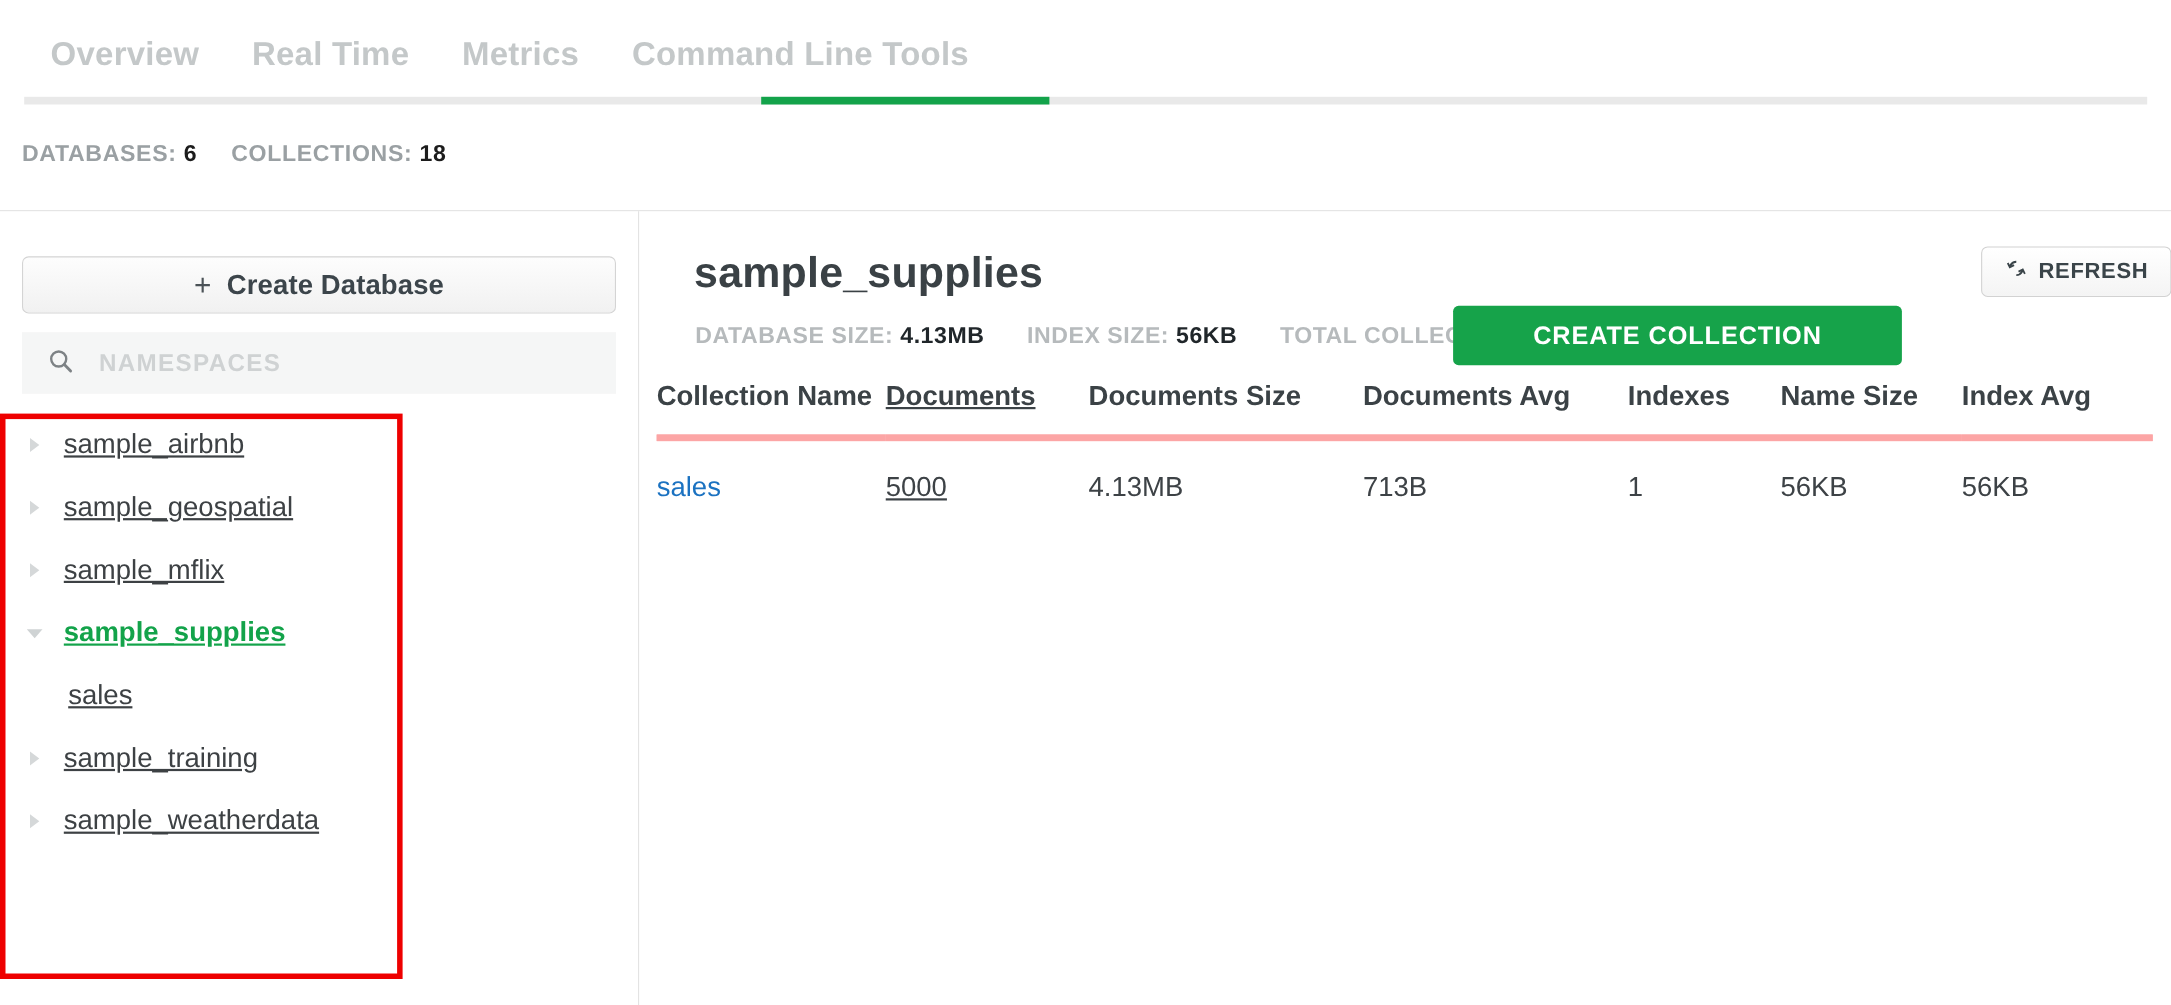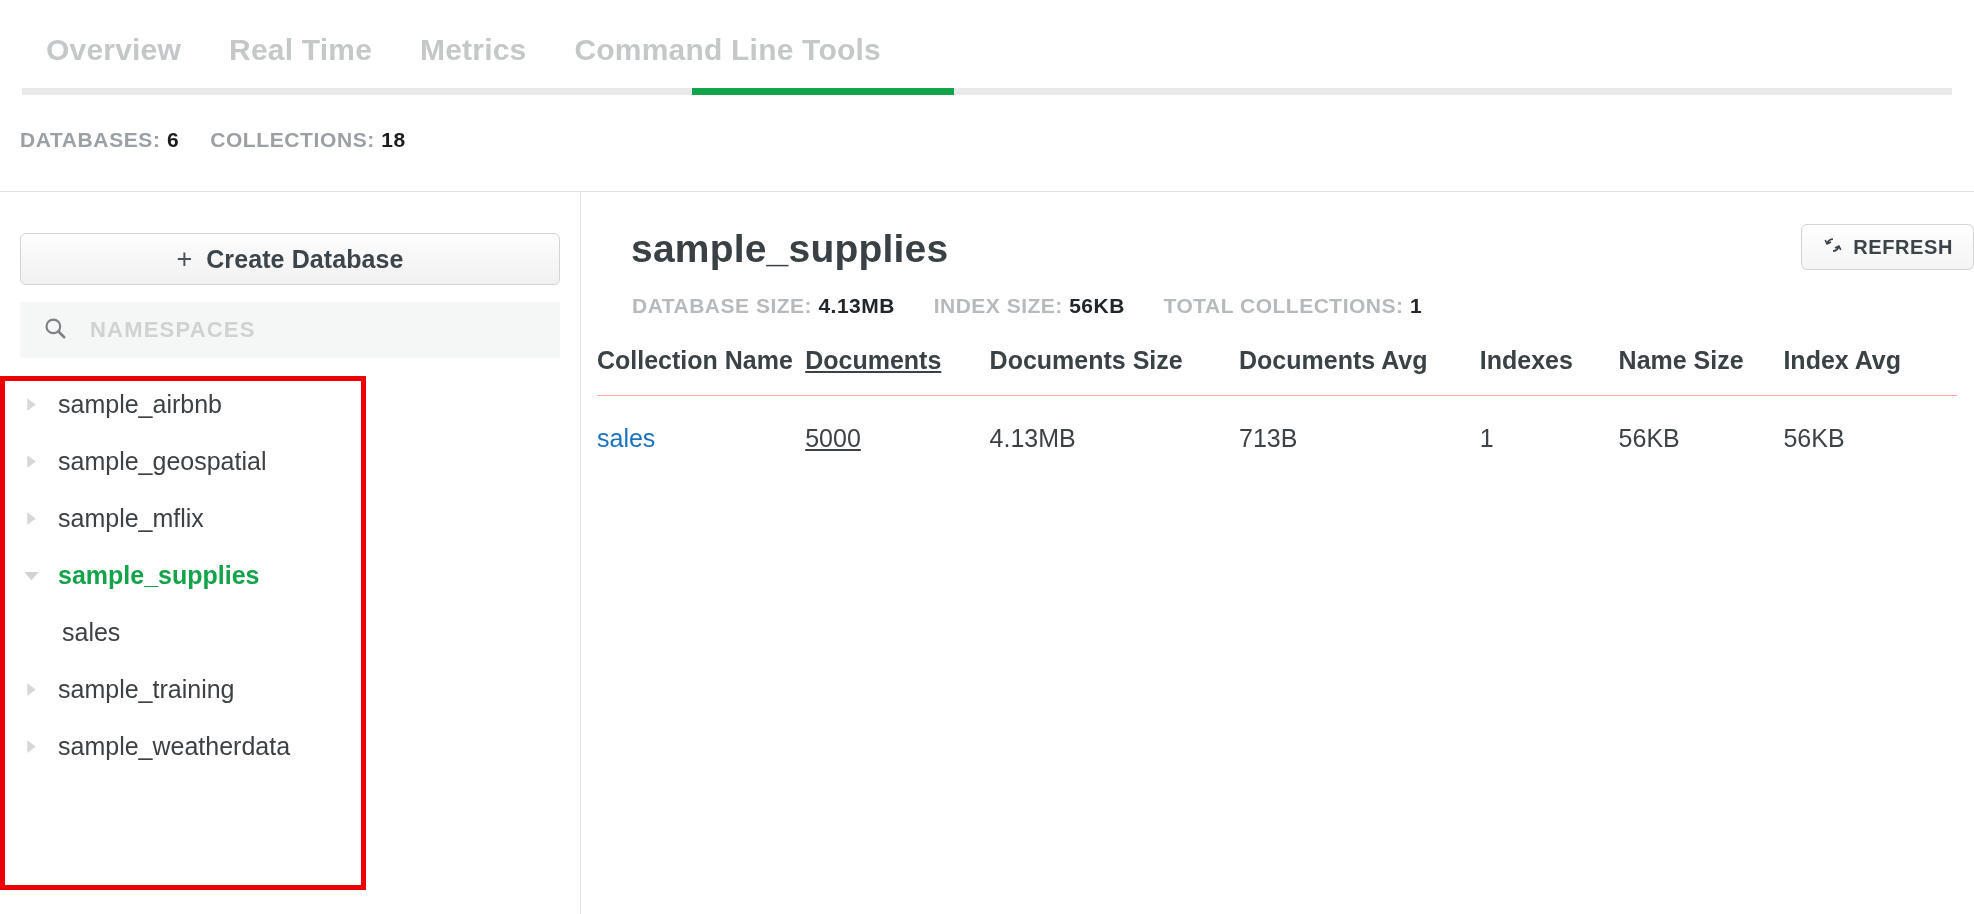--- a/index.html
+++ b/index.html
@@ -216,20 +216,21 @@
     display: flex;
     align-items: center;
     justify-content: center;
   }
   .caret-right, .caret-down { display: block; }
   .node-label {
     margin-left: 14px;
     font-size: 25px;
     color: #3d4144;
     white-space: nowrap;
+    text-decoration: underline;
   }
   .tree-node.selected .node-label {
     color: #13a34a;
     font-weight: bold;
   }
   .tree-node.child {
     padding-left: 62px;
     height: 57px;
   }
   .tree-node.child .node-label {
@@ -292,21 +293,21 @@
     width: 1360px;
     border-collapse: collapse;
     table-layout: fixed;
   }
   .coll-table th {
     text-align: left;
     font-size: 25px;
     font-weight: bold;
     color: #3b4246;
     padding: 0 0 20px 0;
-    border-bottom: 1px solid #fca5a5;
+    border-bottom: 6px solid #fca5a5;
     white-space: nowrap;
   }
   .coll-table td {
     text-align: left;
     font-size: 25px;
     color: #3d4246;
     padding: 28px 0 0 0;
     white-space: nowrap;
   }
   .coll-table td.link a {
@@ -453,20 +454,21 @@
         <span class="lbl">DATABASE SIZE:</span>
         <span class="val">4.13MB</span>
         <span class="gap"></span>
         <span class="lbl">INDEX SIZE:</span>
         <span class="val">56KB</span>
         <span class="gap"></span>
         <span class="lbl">TOTAL COLLECTIONS:</span>
         <span class="val">1</span>
       </div>
 
+      <button class="create-coll-btn">CREATE COLLECTION</button>
 
       <table class="coll-table">
         <thead>
           <tr>
             <th class="c-name">Collection Name</th>
             <th class="c-docs">Documents</th>
             <th class="c-dsize">Documents Size</th>
             <th class="c-davg">Documents Avg</th>
             <th class="c-idx">Indexes</th>
             <th class="c-isize">Name Size</th>

